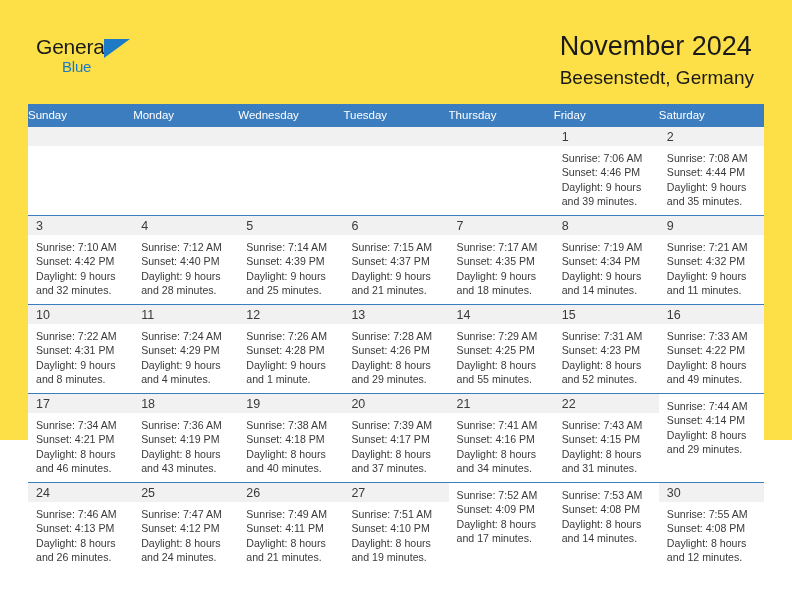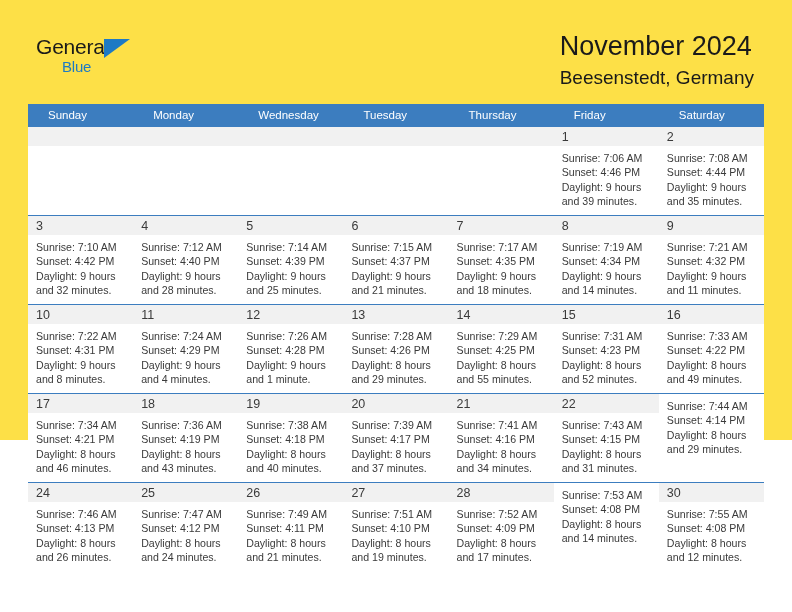--- a/index.html
+++ b/index.html
@@ -92,21 +92,21 @@
     display: flex;
     width: 100%;
     background: #3c7dbf;
     height: 22px;
   }
   .weekday-cell {
     flex: 1 1 0;
     color: #ffffff;
     font-size: 11.5px;
     line-height: 22px;
-    padding-left: 20px;
+    padding-left: 0;
     white-space: nowrap;
     overflow: hidden;
   }
 
   .week-row {
     display: flex;
     width: 100%;
     border-top: 1.4px solid #3c7dbf;
   }
   .week-row:first-of-type { border-top: 1.4px solid #3c7dbf; }
@@ -439,21 +439,20 @@
           <div class="day-cell">
             <div class="day-number-band"><span class="day-number">27</span></div>
             <div class="day-body">
               <div class="day-line">Sunrise: 7:51 AM</div>
               <div class="day-line">Sunset: 4:10 PM</div>
               <div class="day-line">Daylight: 8 hours</div>
               <div class="day-line">and 19 minutes.</div>
             </div>
           </div>
           <div class="day-cell">
-            <div class="day-number-band"><span class="day-number">28</span></div>
             <div class="day-body">
               <div class="day-line">Sunrise: 7:52 AM</div>
               <div class="day-line">Sunset: 4:09 PM</div>
               <div class="day-line">Daylight: 8 hours</div>
               <div class="day-line">and 17 minutes.</div>
             </div>
           </div>
           <div class="day-cell">
             <div class="day-body">
               <div class="day-line">Sunrise: 7:53 AM</div>

